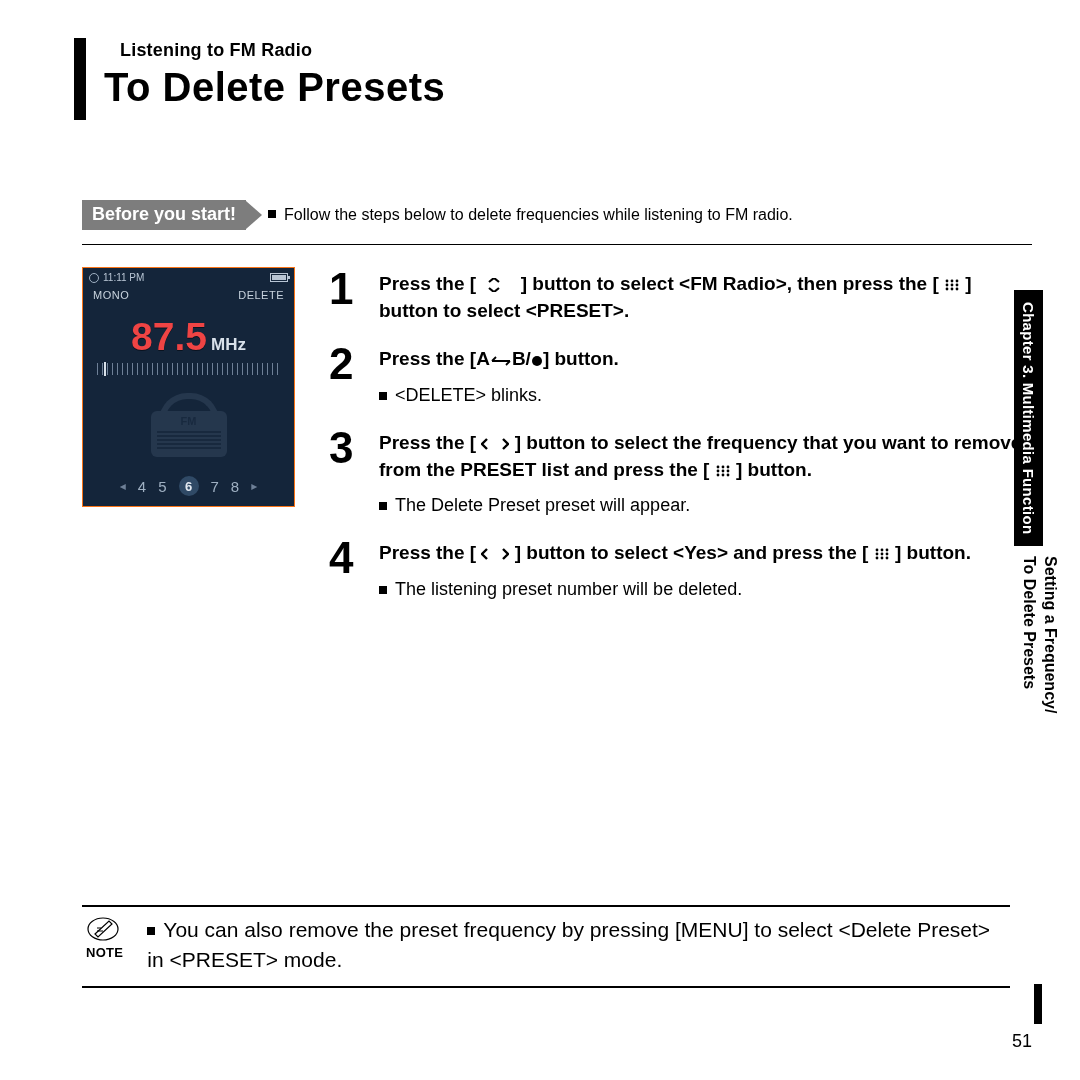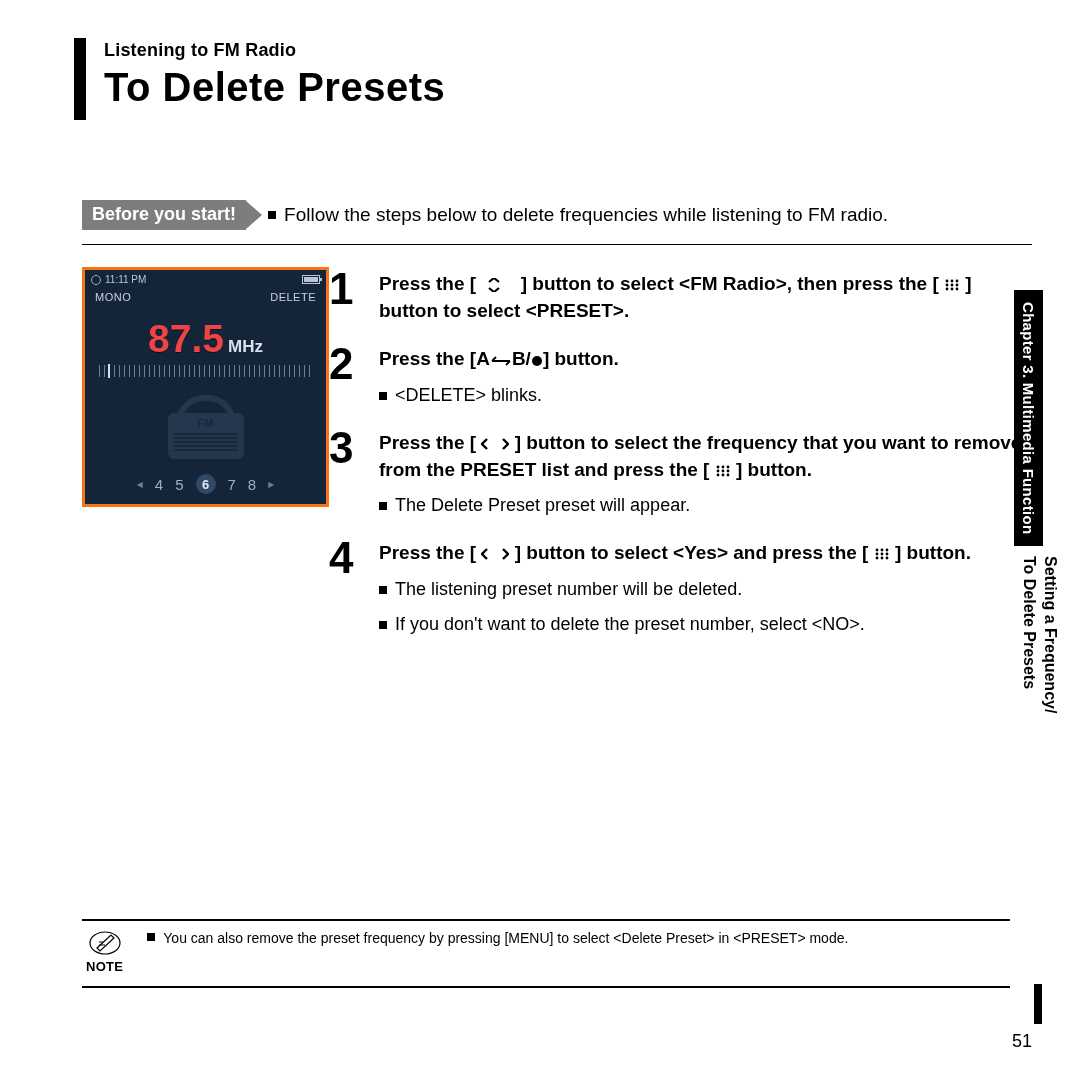--- a/index.html
+++ b/index.html
@@ -1,34 +1,34 @@
 <!DOCTYPE html>
 <html><head>
 <meta charset="utf-8">
 <style>
   * { box-sizing: border-box; margin: 0; padding: 0; }
   html, body { width: 1080px; height: 1080px; font-family: Arial, Helvetica, sans-serif; background: #fff; color: #000; }
   .page { position: relative; width: 1080px; height: 1080px; padding: 38px 48px 38px 82px; }
 
   .header-block { position: relative; margin-bottom: 90px; }
   .left-bar { position: absolute; left: -8px; top: 0; width: 12px; height: 82px; background:#000; }
-  .breadcrumb { font-size: 18px; font-weight: bold; margin-left: 22px; padding-top: 2px; letter-spacing: .2px;}
+  .breadcrumb { font-size: 18px; font-weight: bold; margin-left: 38px; padding-top: 2px; letter-spacing: .2px;}
   .title { font-size: 40px; font-weight: bold; margin-left: 22px; margin-top: 4px; letter-spacing: .5px;}
 
   .before-row { display:flex; align-items: center; gap: 0; margin-bottom: 14px;}
   .before-tag { background:#7d7d7d; color:#fff; font-weight:bold; font-size:18px; padding:4px 10px 5px 10px; }
   .before-arrow { width:0; height:0; border-top:14px solid transparent; border-bottom:14px solid transparent; border-left:16px solid #7d7d7d; }
-  .before-text { font-size:19px; margin-left:6px; }
+  .before-text { font-size:16px; margin-left:6px; }
   .sq { display:inline-block; width:8px; height:8px; background:#000; vertical-align: 2px; margin-right:8px;}
 
   .divider { border-top:1px solid #000; margin: 8px 0 22px 0; }
 
   .main-row { display:flex; align-items:flex-start; gap: 34px; }
   .device { width: 213px; }
-  .screen { width:247px; height:240px; background:#14253a; color:#fff; position:relative; border:3px solid #f97316; }
+  .screen { width:213px; height:240px; background:#14253a; color:#fff; position:relative; border:1px solid #f97316; }
   .status-bar { display:flex; justify-content:space-between; align-items:center; font-size:10px; color:#b8c5d4; padding:4px 6px 2px 6px; }
   .status-left { display:flex; align-items:center; gap:4px;}
   .disc-ic { width:10px; height:10px; border:1px solid #9fb0c2; border-radius:50%; position:relative;}
   .batt { width:18px; height:9px; border:1px solid #b8c5d4; position:relative;}
   .batt::after { content:""; position:absolute; right:-3px; top:2px; width:2px; height:3px; background:#b8c5d4;}
   .batt > div{ position:absolute; inset:1px; background:#b8c5d4;}
   .mode-row { display:flex; justify-content:space-between; font-size:11px; letter-spacing:.5px; color:#c8d3de; padding:4px 10px 8px 10px;}
   .freq-row { text-align:center; margin-top:6px;}
   .freq { font-size:39px; font-weight:bold; color:#ef4444; text-shadow:0 1px 0 #0a1320; display:inline-block;}
   .mhz { font-size:17px; font-weight:bold; color:#d8e1ea; margin-left:4px;}
@@ -51,23 +51,23 @@
   .sub { font-size:18px; margin-top:10px; line-height:1.4; }
   .sub .sq { vertical-align:1px;}
   .icon-updown svg, .icon-lr svg, .icon-grid svg, .icon-rec svg, .icon-ab svg { vertical-align:-2px;}
 
   .side-tab { position:absolute; right:32px; top:290px; width:34px; height:520px; }
   .side-dark { background:#000; color:#fff; font-size:15px; font-weight:bold; writing-mode: vertical-rl; text-align:center; padding:12px 6px; letter-spacing:.3px;}
   .side-light { font-size:16px; font-weight:bold; writing-mode: vertical-rl; padding-top:10px; line-height:1.3; padding-left: 4px;}
 
   .note-block { position:absolute; left:82px; right:70px; bottom:92px; border-top:2px solid #000; border-bottom:2px solid #000; padding:8px 4px 12px 4px;}
   .note-row { display:flex; gap:24px; align-items:flex-start;}
-  .note-ic-col { display:flex; flex-direction:column; align-items:center; gap:2px;}
+  .note-ic-col { display:flex; flex-direction:column; gap:2px;}
   .note-label { font-size:13px; font-weight:bold; letter-spacing:.3px;}
-  .note-text { font-size:14px; line-height:1.4; }
+  .note-text { font-size:21px; line-height:1.4; }
 
   .page-num { position:absolute; right:48px; bottom:28px; font-size:18px;}
   .page-mark { position:absolute; right:38px; bottom:56px; width:8px; height:40px; background:#000;}
 </style>
 </head>
 <body>
 
 <div class="page">
 
   <div class="header-block">
@@ -202,21 +202,20 @@
                     <circle cx="3" cy="7" r="1.4"></circle>
                     <circle cx="8" cy="7" r="1.4"></circle>
                     <circle cx="13" cy="7" r="1.4"></circle>
                     <circle cx="3" cy="11" r="1.4"></circle>
                     <circle cx="8" cy="11" r="1.4"></circle>
                     <circle cx="13" cy="11" r="1.4"></circle>
                   </g>
                 </svg></span><span> ] button.</span>
           </div>
           <div class="sub"><span class="sq"></span><span>The listening preset number will be deleted.</span></div>
-          <div class="sub"><span class="sq"></span><span>If you don't want to delete the preset number, select &lt;NO&gt;.</span></div>
         </div>
       </div>
 
     </div>
   </div>
 
   <div class="side-tab">
     <div class="side-dark">Chapter 3. Multimedia Function</div>
     <div class="side-light">
       <span>Setting a Frequency/</span><br>

